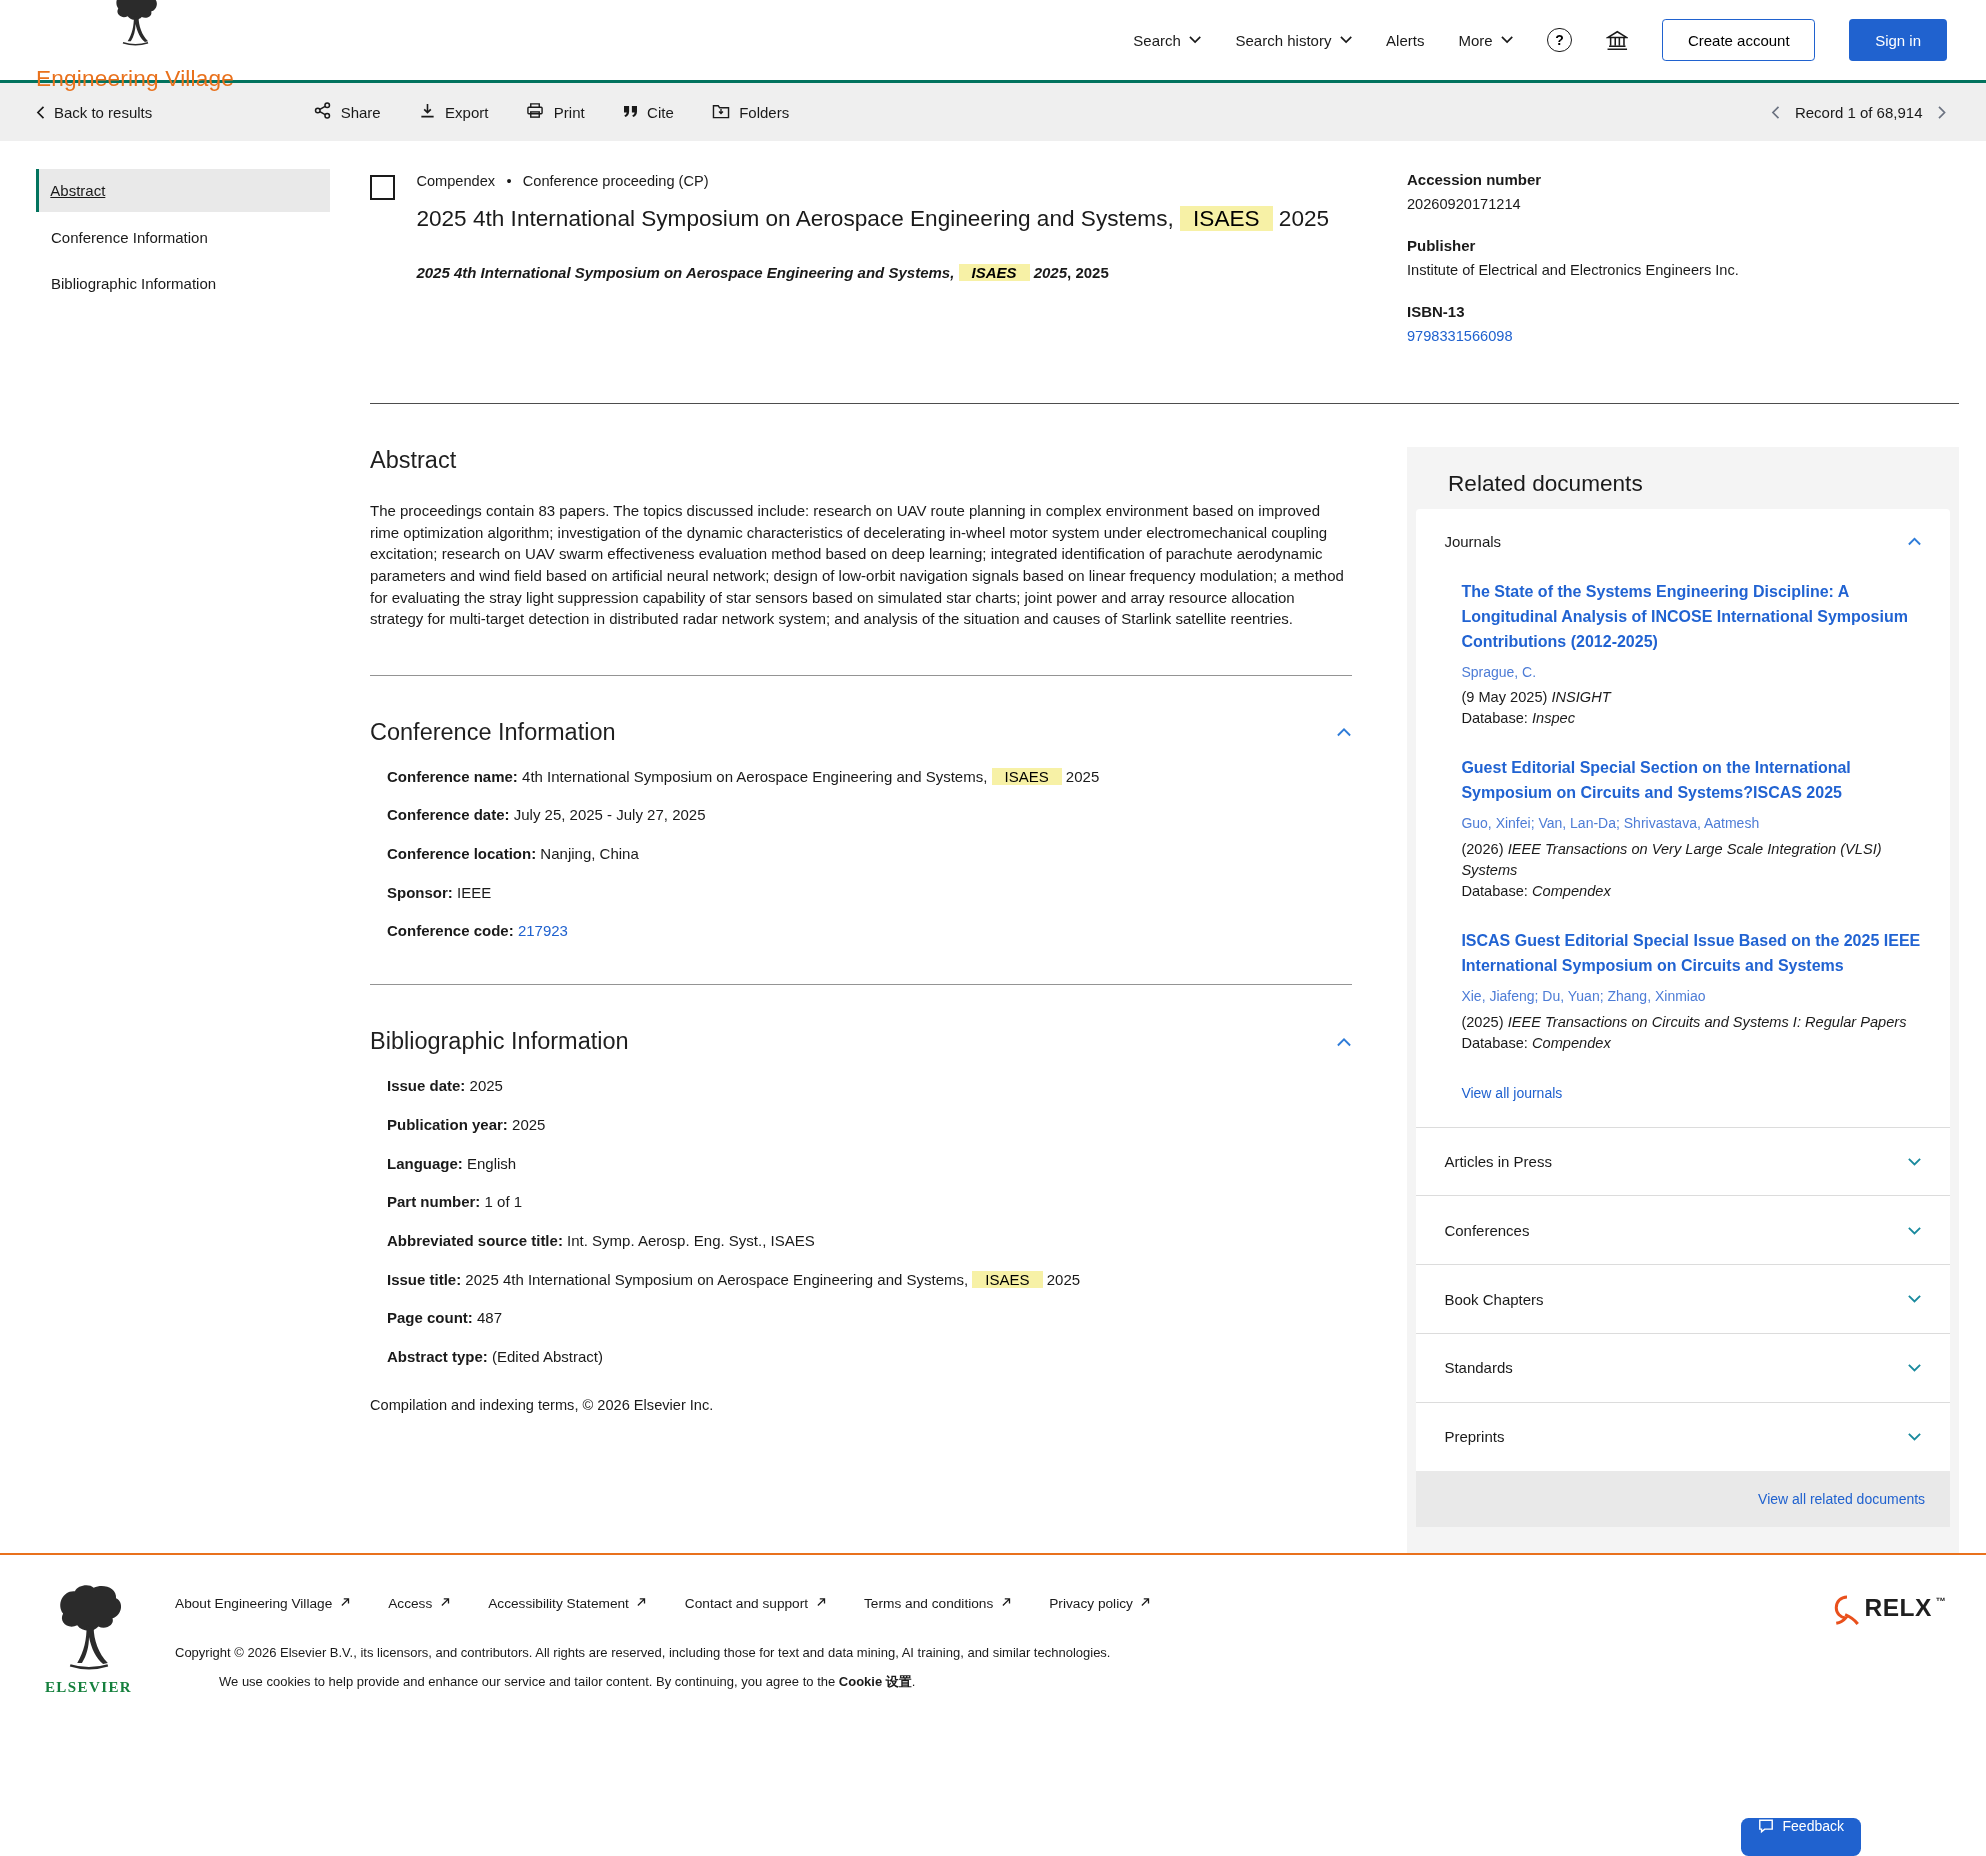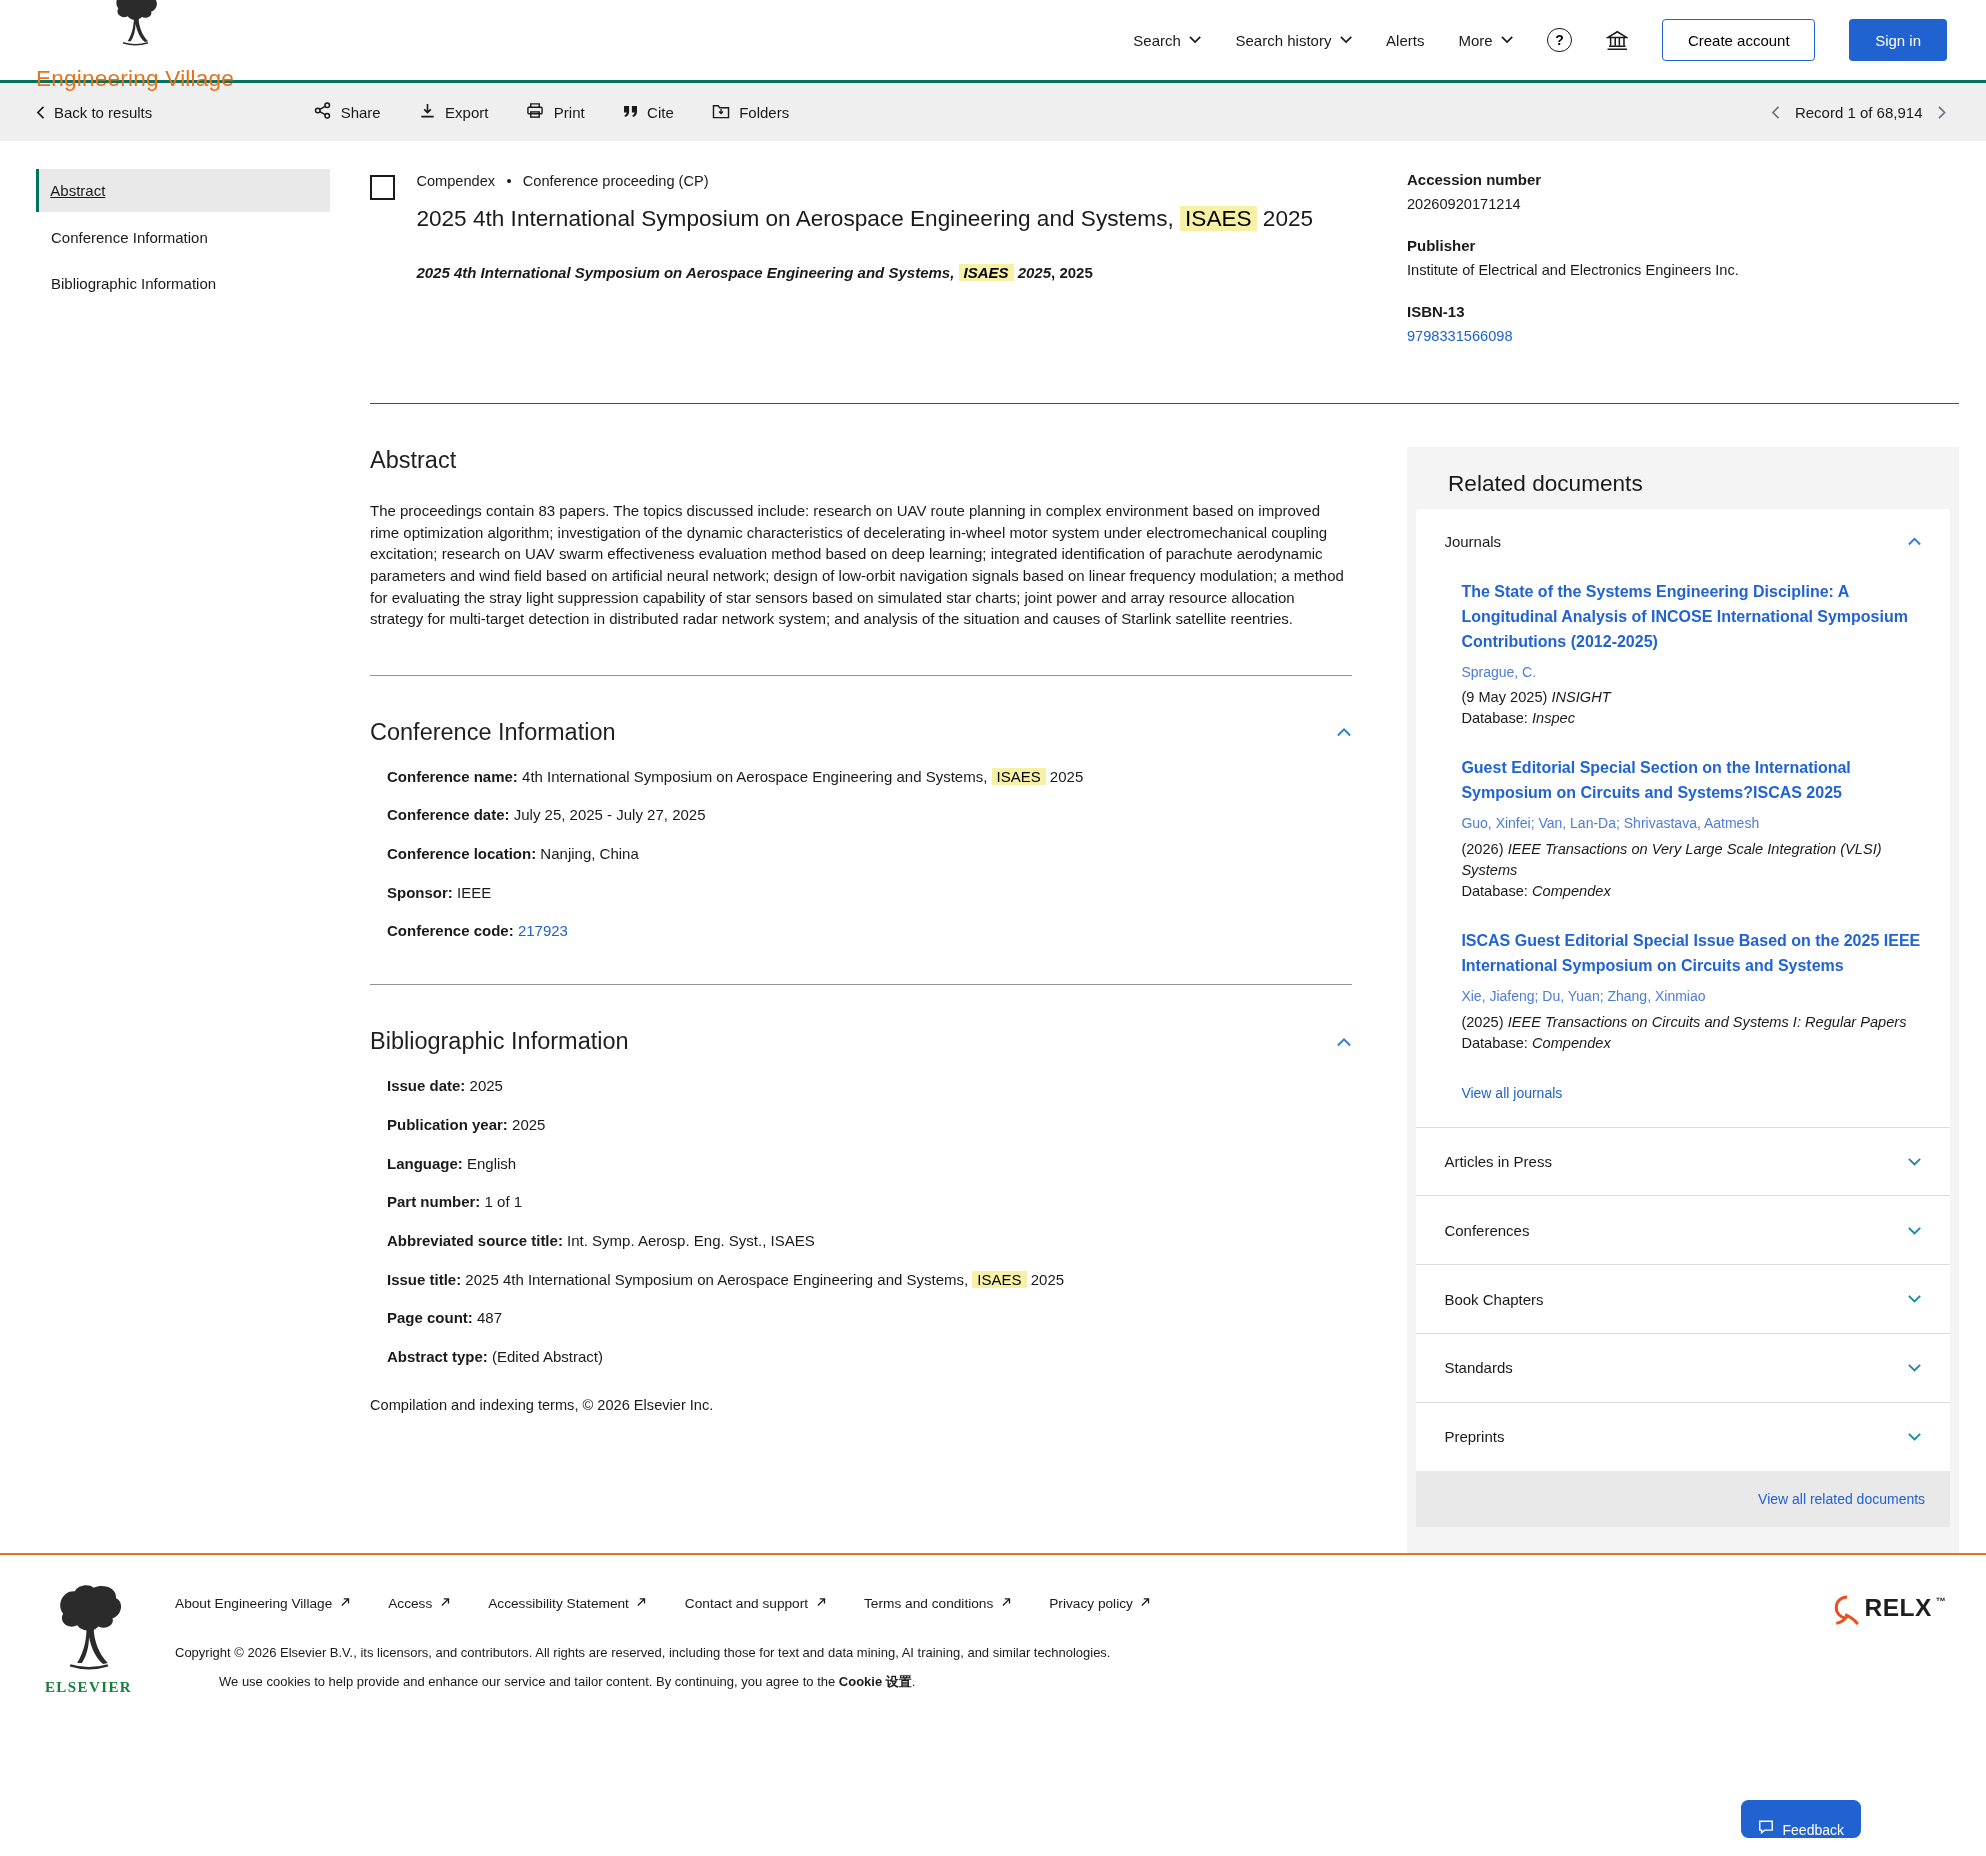--- a/index.html
+++ b/index.html
@@ -38,21 +38,21 @@
   .side-item { padding:13px 15px; font-size:15px; cursor:pointer; margin-bottom:3.8px; }
   .side-item.active { background:#E9E9E9; border-left:3.8px solid #02735E; padding-left:11.3px; text-decoration:underline; }
 
   .main-wrap { flex:1; margin-left:40px; }
   .record-header { display:flex; }
   .rh-left { flex:1; display:flex; gap:21px; padding-right:55px; }
   .checkbox { width:25.4px; height:25.4px; border:2.8px solid #1a1a1a; margin-top:7.5px; flex-shrink:0;
               background:#fff; cursor:pointer; }
   .breadcrumb { display:flex; gap:11.3px; align-items:center; font-size:14.6px; margin-top:5.6px; }
   .doc-title { font-size:22.6px; font-weight:400; line-height:1.35; margin:15px 0 0; }
-  mark.hl { background:#F7F1A6; padding:0 5px; }
+  mark.hl { background:#F7F1A6; padding:0 13px; }
   .subtitle { margin-top:30px; font-size:15px; font-weight:700; font-style:italic; }
   .subtitle .plain { font-style:normal; }
   .rh-meta { width:552px; flex-shrink:0; font-size:15px; padding-top:3.8px; }
   .meta-label { font-weight:700; margin-bottom:8.5px; }
   .meta-value { margin-bottom:24.5px; font-size:14.6px; }
   a { color:#2062CF; text-decoration:none; cursor:pointer; }
 
   .top-divider { border:none; border-top:1.9px solid #4d4d4d; margin:34px 0 0; }
   .body-cols { display:flex; align-items:flex-start; }
   .article-col { flex:1; padding-right:55px; }
@@ -95,22 +95,22 @@
   .foot-links { display:flex; gap:38px; font-size:13.7px; }
   .foot-link { display:flex; gap:7.5px; align-items:center; color:#1a1a1a; }
   .copyright { margin-top:34px; font-size:13px; }
   .cookies { margin-top:12.2px; font-size:13px;margin-left:44px; }
   .cookie-link { font-weight:700; color:#1a1a1a; }
   .relx-wrap { display:flex; align-items:flex-start; gap:3.8px; padding-top:11.3px; }
   .relx-text { font-size:24.5px; font-weight:700; color:#1f1f1f; letter-spacing:0.5px; }
   .relx-tm { font-size:10.4px; font-weight:700; margin-top:1.9px; }
 
   
-  .feedback-btn { position:absolute; right:126px; bottom:19px; height:38px; background:#2062CF;
-                  color:#fff; border:none; border-radius:7.5px; display:flex; align-items:flex-end;
+  .feedback-btn { position:absolute; right:126px; bottom:1px; height:38px; background:#2062CF;
+                  color:#fff; border:none; border-radius:7.5px; display:flex; align-items:flex-start;
                   gap:8.5px; padding:0 17px; font-size:14px; cursor:pointer; font-family:inherit; }
 </style>
 </head>
 <body>
 
 <div class="page">
 
   <header class="header">
     <div class="brand">
       <span>

